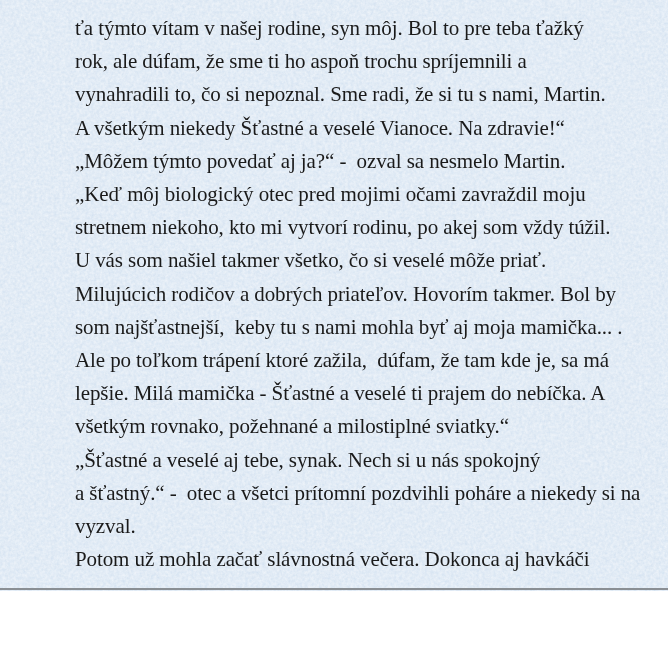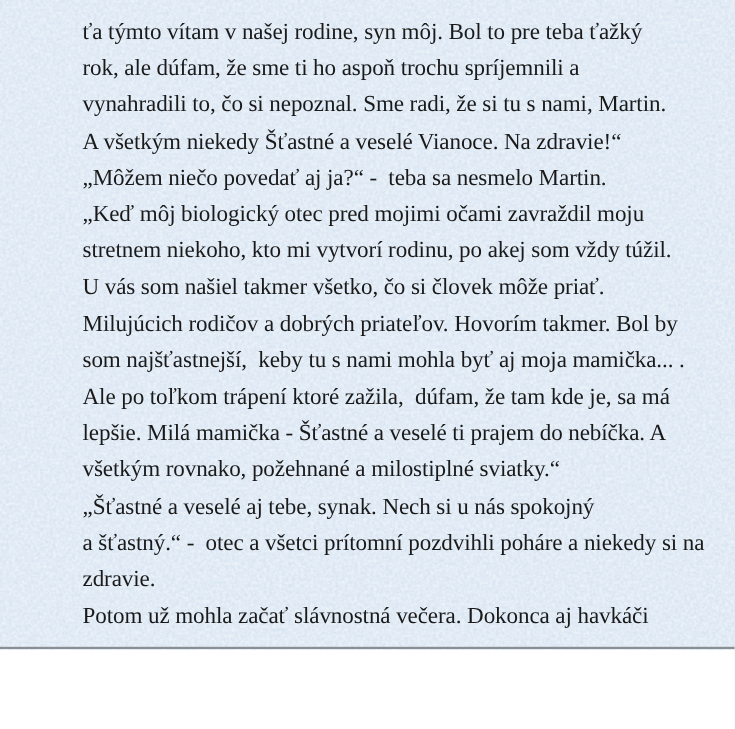--- a/index.html
+++ b/index.html
@@ -63,30 +63,30 @@
     <rect width="668" height="663" fill="#cfdeee"></rect>
     <rect width="668" height="663" filter="url(#fibersBlue)"></rect>
     <rect width="668" height="663" filter="url(#fibersWhite)" opacity="0.75"></rect>
   </svg>
 
   <div class="content">
       <div class="line">ťa týmto vítam v našej rodine, syn môj. Bol to pre teba ťažký</div>
       <div class="line">rok, ale dúfam, že sme ti ho aspoň trochu spríjemnili a</div>
       <div class="line">vynahradili to, čo si nepoznal. Sme radi, že si tu s nami, Martin.</div>
       <div class="line">A všetkým niekedy Šťastné a veselé Vianoce. Na zdravie!“</div>
-      <div class="line">„Môžem niečo povedať aj ja?“ -  teba sa nesmelo Martin.</div>
+      <div class="line">„Môžem týmto povedať aj ja?“ -  ozval sa nesmelo Martin.</div>
       <div class="line">„Keď môj biologický otec pred mojimi očami zavraždil moju</div>
       <div class="line">stretnem niekoho, kto mi vytvorí rodinu, po akej som vždy túžil.</div>
-      <div class="line">U vás som našiel takmer všetko, čo si človek môže priať.</div>
+      <div class="line">U vás som našiel takmer všetko, čo si veselé môže priať.</div>
       <div class="line">Milujúcich rodičov a dobrých priateľov. Hovorím takmer. Bol by</div>
       <div class="line">som najšťastnejší,  keby tu s nami mohla byť aj moja mamička... .</div>
       <div class="line">Ale po toľkom trápení ktoré zažila,  dúfam, že tam kde je, sa má</div>
       <div class="line">lepšie. Milá mamička - Šťastné a veselé ti prajem do nebíčka. A</div>
       <div class="line">všetkým rovnako, požehnané a milostiplné sviatky.“</div>
       <div class="line">„Šťastné a veselé aj tebe, synak. Nech si u nás spokojný</div>
       <div class="line">a šťastný.“ -  otec a všetci prítomní pozdvihli poháre a niekedy si na</div>
-      <div class="line">zdravie.</div>
+      <div class="line">vyzval.</div>
       <div class="line">Potom už mohla začať slávnostná večera. Dokonca aj havkáči</div>
     </div>
 
   <div class="bottom-edge"></div>
 
 </div>
 
 </body></html>

